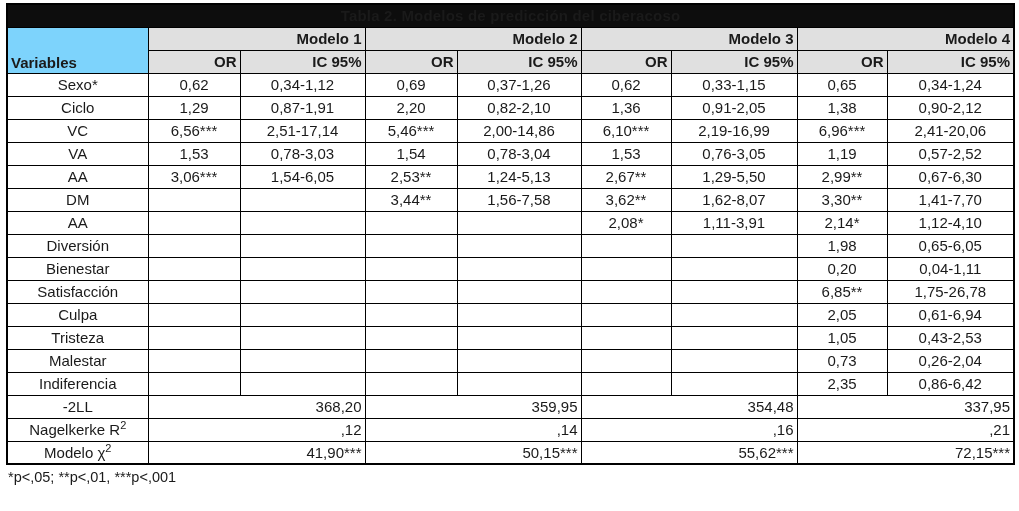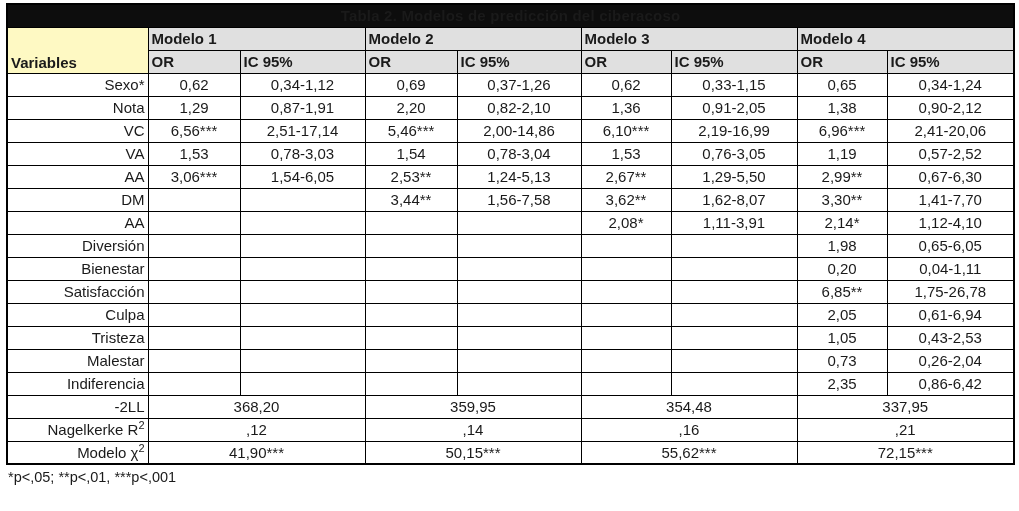--- a/index.html
+++ b/index.html
@@ -34,32 +34,32 @@
     font-weight: bold;
     text-align: center;
     font-size: 15px;
     height: 25px;
     border-bottom: 3px solid #ffffff;
     letter-spacing: 0.2px;
   }
   thead th.hdr {
     background: #e0e0e0;
     font-weight: bold;
-    text-align: left;
+    text-align: right;
   }
   th.varhead {
-    background: #fef9c3;
+    background: #7dd3fc;
     text-align: left;
     vertical-align: bottom;
     font-weight: bold;
     padding-left: 4px;
   }
-  td.lbl { text-align: right; padding-left: 4px; }
+  td.lbl { text-align: center; padding-left: 4px; }
   td.val { text-align: center; }
-  td.sum { text-align: center; }
+  td.sum { text-align: right; }
   sup { font-size: 11px; line-height: 0; }
 
   .notes {
     padding: 4px 1px 0 2px;
     font-size: 14.5px;
     line-height: 16px;
     color: #1a1a1a;
   }
 </style>
 </head>
@@ -106,21 +106,21 @@
           <td class="val">0,62</td>
           <td class="val">0,34-1,12</td>
           <td class="val">0,69</td>
           <td class="val">0,37-1,26</td>
           <td class="val">0,62</td>
           <td class="val">0,33-1,15</td>
           <td class="val">0,65</td>
           <td class="val">0,34-1,24</td>
         </tr>
         <tr>
-          <td class="lbl">Nota</td>
+          <td class="lbl">Ciclo</td>
           <td class="val">1,29</td>
           <td class="val">0,87-1,91</td>
           <td class="val">2,20</td>
           <td class="val">0,82-2,10</td>
           <td class="val">1,36</td>
           <td class="val">0,91-2,05</td>
           <td class="val">1,38</td>
           <td class="val">0,90-2,12</td>
         </tr>
         <tr>

